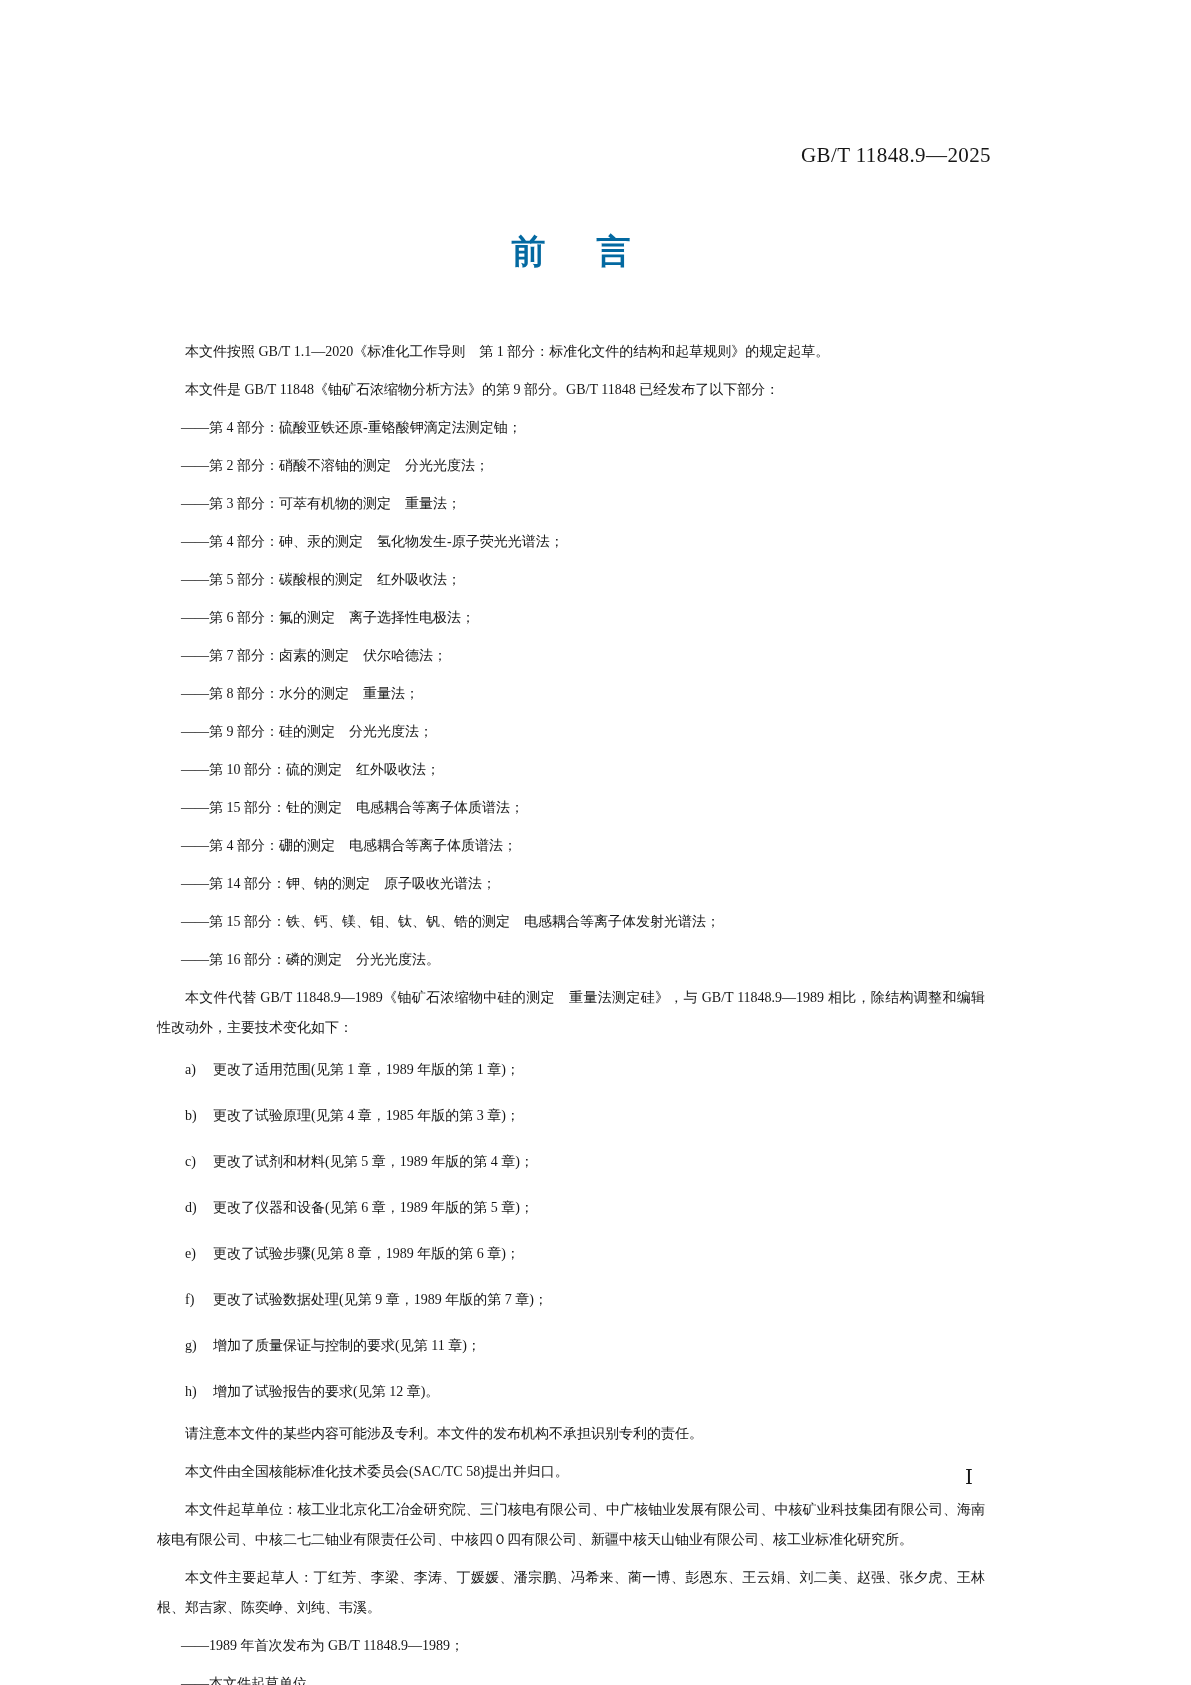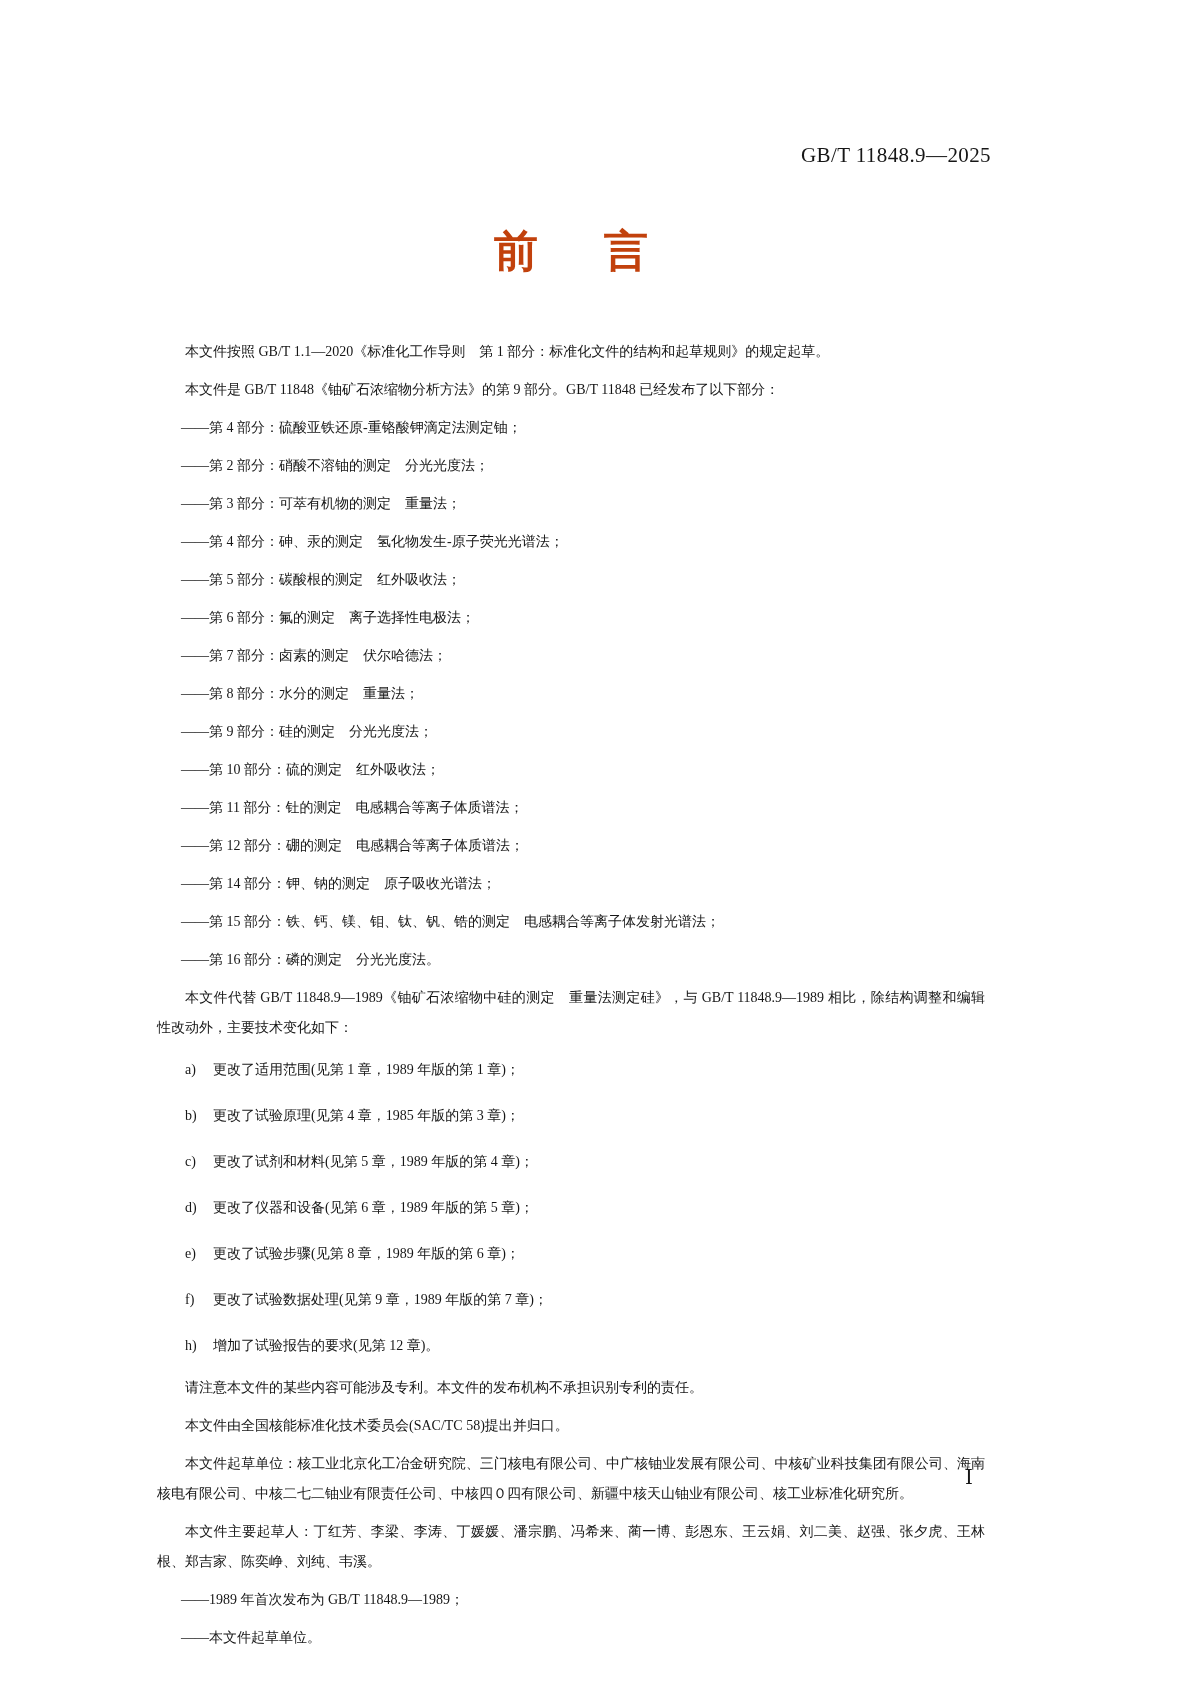--- a/index.html
+++ b/index.html
@@ -28,26 +28,26 @@
     position: absolute;
     left: 137px;
     top: 0;
     width: 852px;
   }
   .title {
     margin-top: 215px;
     height: 40px;
     line-height: 40px;
     text-align: center;
-    font-size: 44px;
+    font-size: 34px;
     font-weight: 700;
     font-family: "Liberation Sans", "DejaVu Sans", sans-serif;
     letter-spacing: 0.25em;
     text-indent: 0.25em; 
-    color: #c2410c;
+    color: #0369a1;
   }
   .body {
     margin-top: 62px;
     font-size: 14px;
     line-height: 30px;
     text-align: justify;
   }
   .body p { margin: 0; }
   .para { text-indent: 2em; }
   .list-item { padding-left: 2em; }
@@ -80,34 +80,35 @@
       <p class="list-item">——第 4 部分：硫酸亚铁还原-重铬酸钾滴定法测定铀；</p>
       <p class="list-item">——第 2 部分：硝酸不溶铀的测定　分光光度法；</p>
       <p class="list-item">——第 3 部分：可萃有机物的测定　重量法；</p>
       <p class="list-item">——第 4 部分：砷、汞的测定　氢化物发生-原子荧光光谱法；</p>
       <p class="list-item">——第 5 部分：碳酸根的测定　红外吸收法；</p>
       <p class="list-item">——第 6 部分：氟的测定　离子选择性电极法；</p>
       <p class="list-item">——第 7 部分：卤素的测定　伏尔哈德法；</p>
       <p class="list-item">——第 8 部分：水分的测定　重量法；</p>
       <p class="list-item">——第 9 部分：硅的测定　分光光度法；</p>
       <p class="list-item">——第 10 部分：硫的测定　红外吸收法；</p>
-      <p class="list-item">——第 11 部分：钍的测定　电感耦合等离子体质谱法；</p>
-      <p class="list-item">——第 12 部分：硼的测定　电感耦合等离子体质谱法；</p>
+      <p class="list-item">——第 15 部分：钍的测定　电感耦合等离子体质谱法；</p>
+      <p class="list-item">——第 4 部分：硼的测定　电感耦合等离子体质谱法；</p>
       <p class="list-item">——第 14 部分：钾、钠的测定　原子吸收光谱法；</p>
       <p class="list-item">——第 15 部分：铁、钙、镁、钼、钛、钒、锆的测定　电感耦合等离子体发射光谱法；</p>
       <p class="list-item">——第 16 部分：磷的测定　分光光度法。</p>
 
       <p class="para">本文件代替 GB/T 11848.9—1989《铀矿石浓缩物中硅的测定　重量法测定硅》，与 GB/T 11848.9—1989 相比，除结构调整和编辑性改动外，主要技术变化如下：</p>
 
       <p class="change-item"><span class="change-label">a)</span><span class="change-text">更改了适用范围(见第 1 章，1989 年版的第 1 章)；</span></p>
       <p class="change-item"><span class="change-label">b)</span><span class="change-text">更改了试验原理(见第 4 章，1985 年版的第 3 章)；</span></p>
       <p class="change-item"><span class="change-label">c)</span><span class="change-text">更改了试剂和材料(见第 5 章，1989 年版的第 4 章)；</span></p>
       <p class="change-item"><span class="change-label">d)</span><span class="change-text">更改了仪器和设备(见第 6 章，1989 年版的第 5 章)；</span></p>
       <p class="change-item"><span class="change-label">e)</span><span class="change-text">更改了试验步骤(见第 8 章，1989 年版的第 6 章)；</span></p>
       <p class="change-item"><span class="change-label">f)</span><span class="change-text">更改了试验数据处理(见第 9 章，1989 年版的第 7 章)；</span></p>
+      <p class="change-item"><span class="change-label">g)</span><span class="change-text">增加了质量保证与控制的要求(见第 11 章)；</span></p>
       <p class="change-item"><span class="change-label">h)</span><span class="change-text">增加了试验报告的要求(见第 12 章)。</span></p>
 
       <p class="para">请注意本文件的某些内容可能涉及专利。本文件的发布机构不承担识别专利的责任。</p>
       <p class="para">本文件由全国核能标准化技术委员会(SAC/TC 58)提出并归口。</p>
       <p class="para">本文件起草单位：核工业北京化工冶金研究院、三门核电有限公司、中广核铀业发展有限公司、中核矿业科技集团有限公司、海南核电有限公司、中核二七二铀业有限责任公司、中核四０四有限公司、新疆中核天山铀业有限公司、核工业标准化研究所。</p>
       <p class="para">本文件主要起草人：丁红芳、李梁、李涛、丁媛媛、潘宗鹏、冯希来、蔺一博、彭恩东、王云娟、刘二美、赵强、张夕虎、王林根、郑吉家、陈奕峥、刘纯、韦溪。</p>
 
       <p class="list-item">——1989 年首次发布为 GB/T 11848.9—1989；</p>
       <p class="list-item">——本文件起草单位。</p>
     </div>

